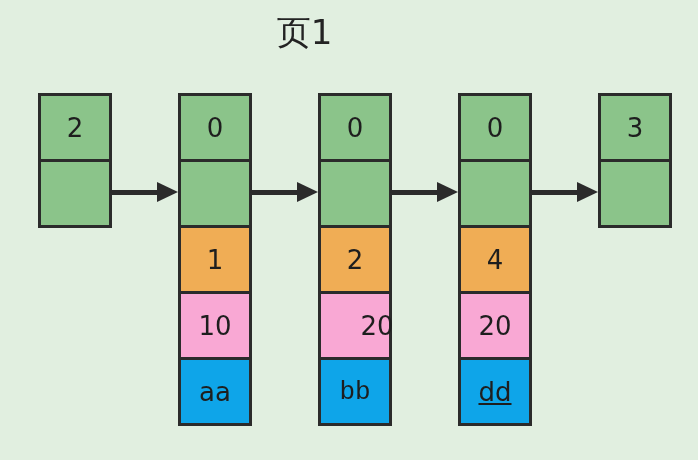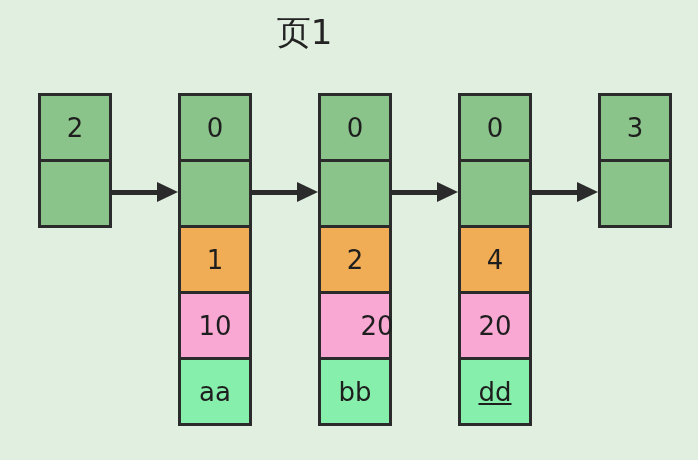--- a/index.html
+++ b/index.html
@@ -48,21 +48,21 @@
     display: flex;
     align-items: center;
     justify-content: center;
     font-size: 26px;
     color: #1e1e1e;
     font-family: "DejaVu Sans", "Liberation Sans", sans-serif;
   }
   .c-green  { background: #8bc48a; }
   .c-orange { background: #f0ad55; }
   .c-yellow { background: #f9a8d4; }
-  .c-blue   { background: #86efac; }
+  .c-blue   { background: #0ea5e9; }
 
   .arrow {
     position: absolute;
     height: 20px;
   }
   .arrow .shaft {
     position: absolute;
     left: 0;
     top: 8px;
     height: 5px;
@@ -115,21 +115,21 @@
         </div>
         <div class="cell c-green" style="top: 66px;">
           <span></span>
         </div>
         <div class="cell c-orange" style="top: 132px;">
           <span>2</span>
         </div>
         <div class="cell c-yellow" style="top: 198px; padding-left: 44px;">
           <span>20</span>
         </div>
-        <div class="cell c-blue" style="top: 264px;">
+        <div class="cell c-blue" style="top: 264px; font-family: Liberation Mono, monospace;">
           <span>bb</span>
         </div>
       </div>
       <div class="node" style="left: 458px; top: 93px; height: 345px;">
         <div class="cell c-green" style="top: 0px;">
           <span>0</span>
         </div>
         <div class="cell c-green" style="top: 66px;">
           <span></span>
         </div>

